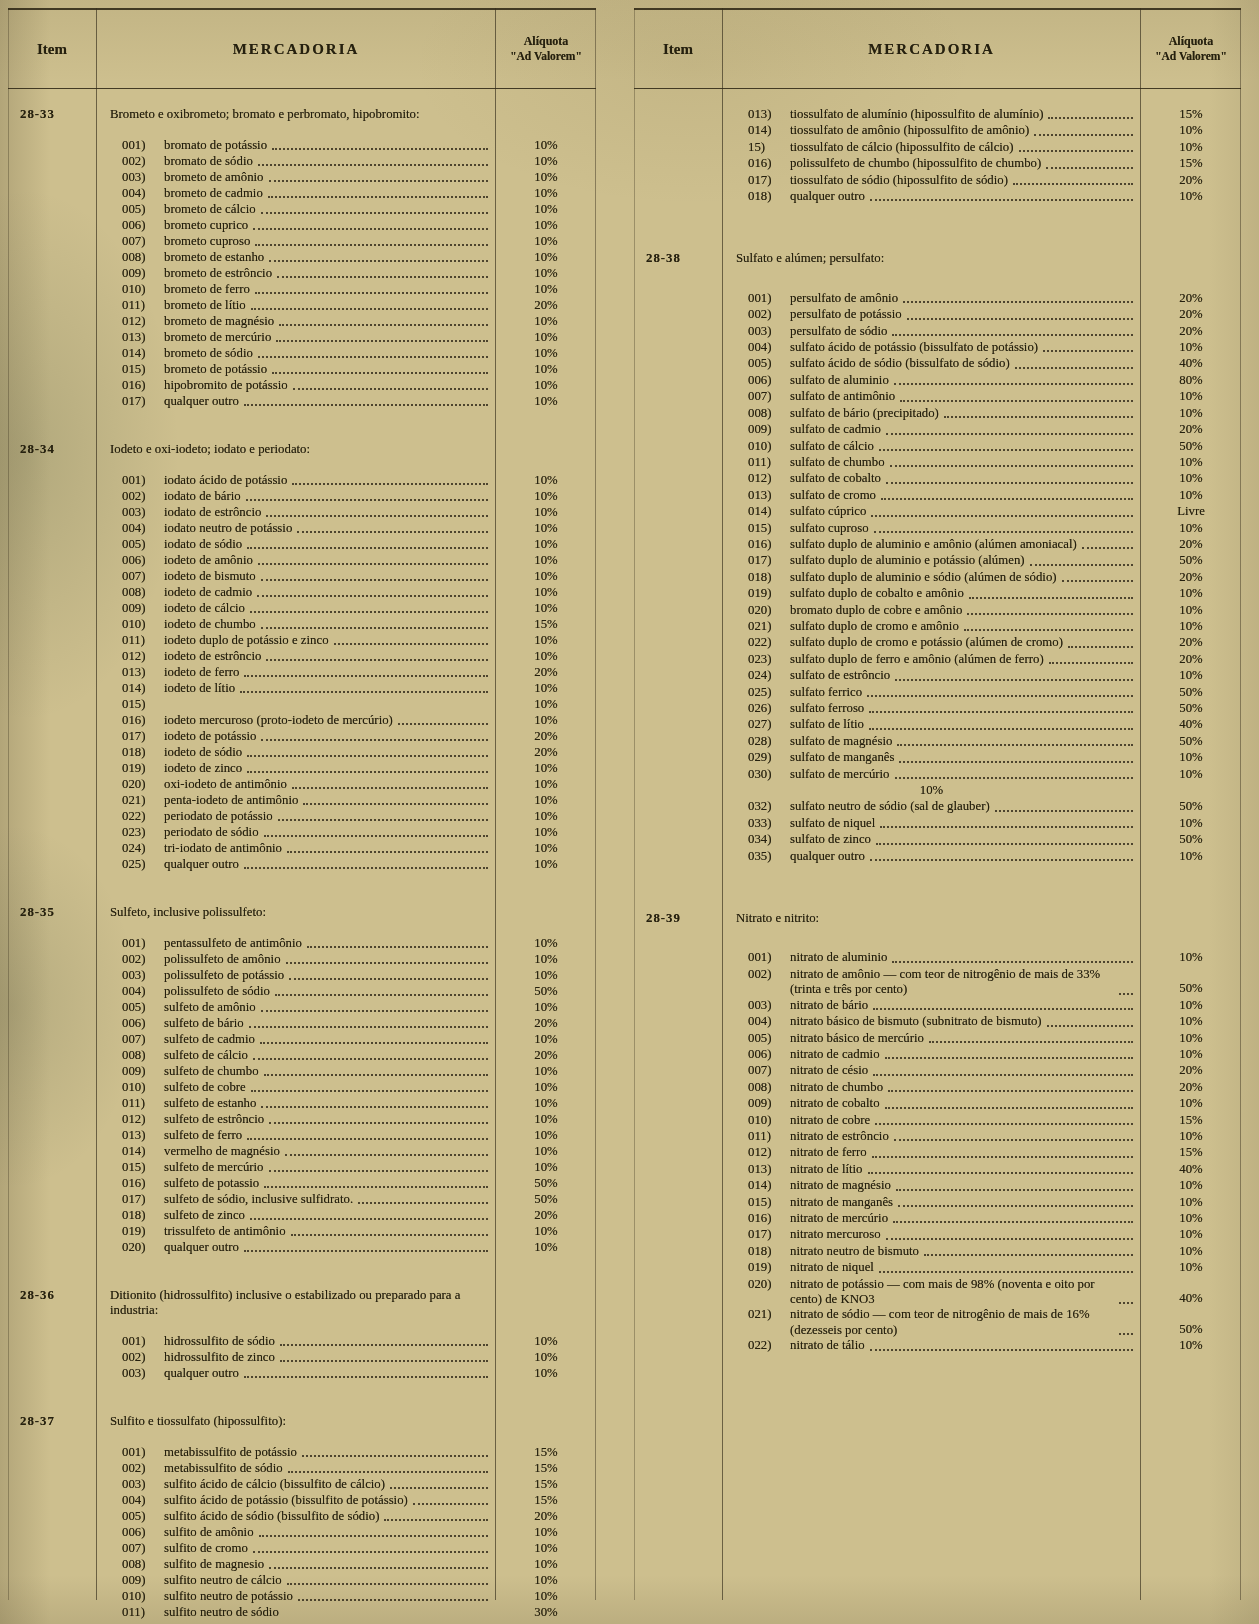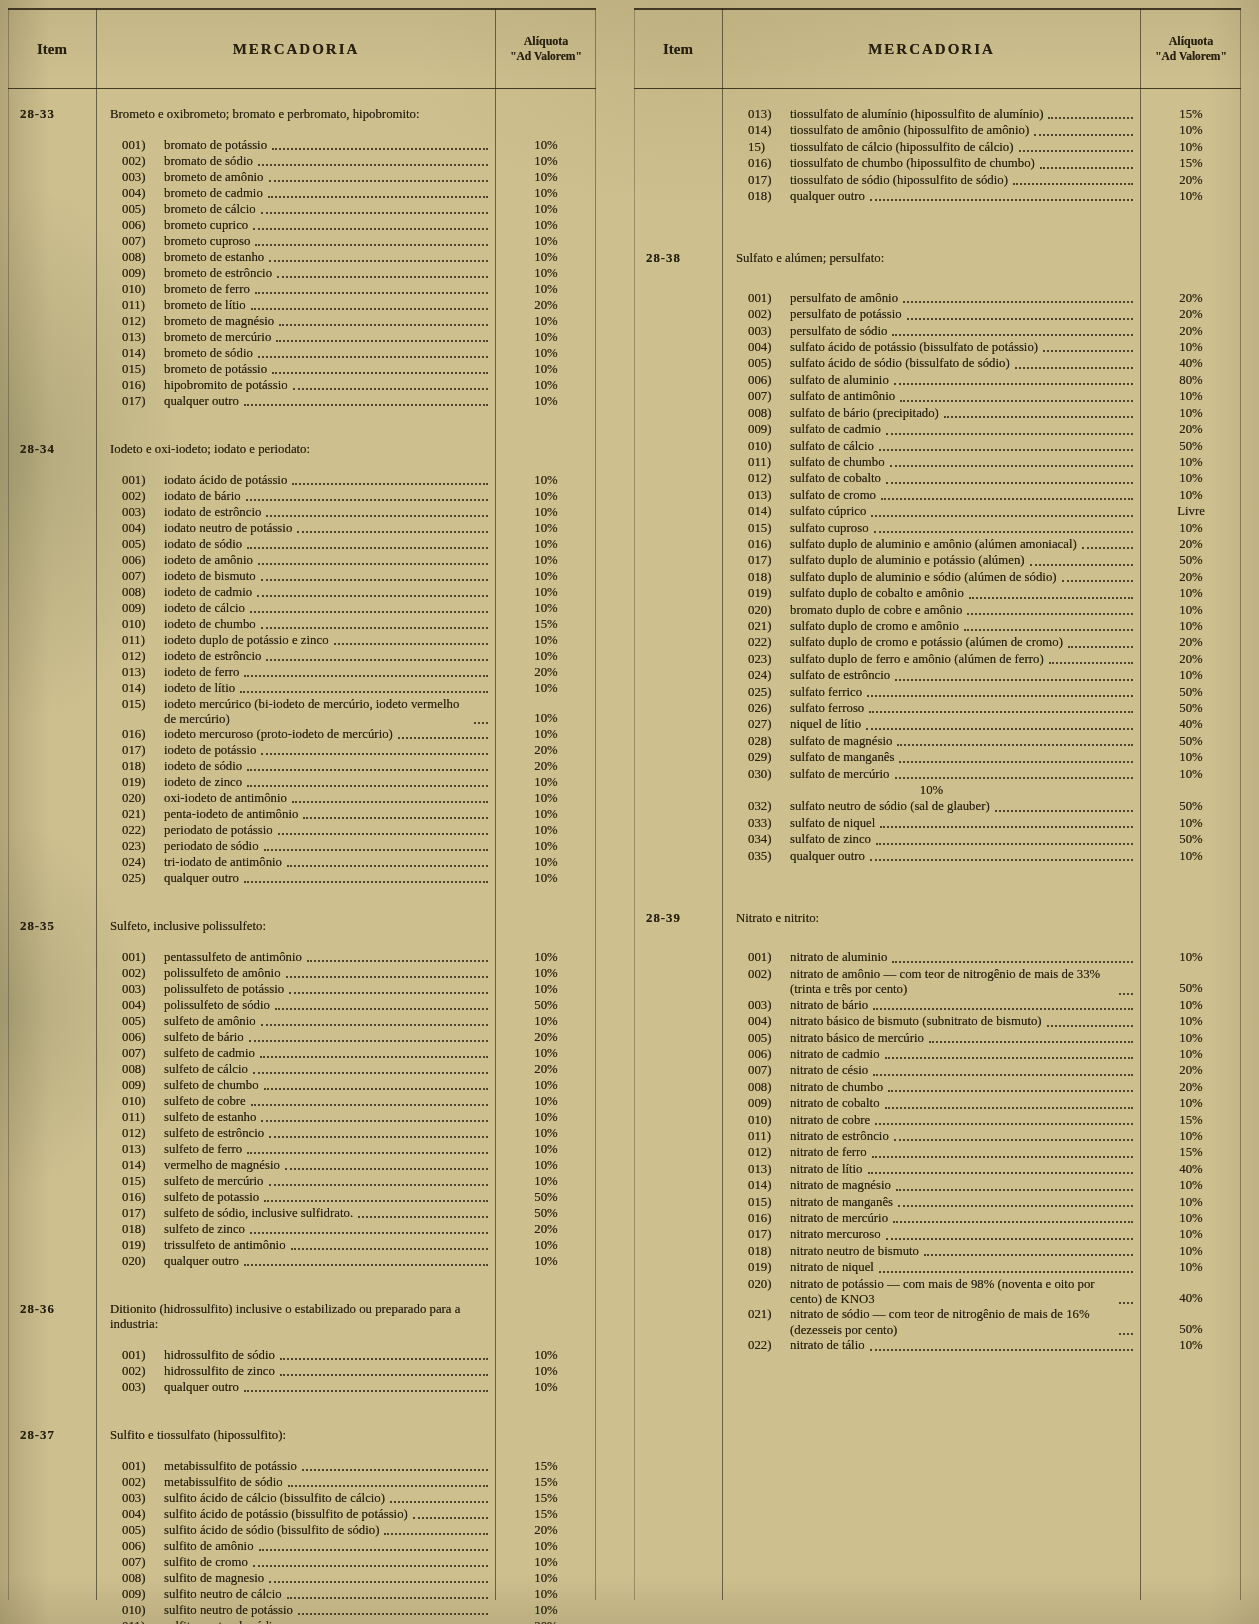--- a/index.html
+++ b/index.html
@@ -500,24 +500,20 @@
                   </span>
                 </div>
               </div>
               <div class="cell-rate">10%</div>
             </div>
             <div class="row">
               <div class="cell-item"></div>
               <div class="cell-merc">
                 <div class="entry">
                   <span class="e-code">015)</span>
-                  <span class="e-body">
-                    <span class="e-desc">iodeto mercúrico (bi-iodeto de mercúrio, iodeto vermelho de mercúrio)</span>
-                    <span class="e-dots"></span>
-                  </span>
                 </div>
               </div>
               <div class="cell-rate">10%</div>
             </div>
             <div class="row">
               <div class="cell-item"></div>
               <div class="cell-merc">
                 <div class="entry">
                   <span class="e-code">016)</span>
                   <span class="e-body">
@@ -1170,21 +1166,21 @@
                 </div>
               </div>
               <div class="cell-rate">10%</div>
             </div>
             <div class="row">
               <div class="cell-item"></div>
               <div class="cell-merc">
                 <div class="entry">
                   <span class="e-code">016)</span>
                   <span class="e-body">
-                    <span class="e-desc">tiossulfato de chumbo (hipossulfito de chumbo)</span>
+                    <span class="e-desc">polissulfeto de chumbo (hipossulfito de chumbo)</span>
                     <span class="e-dots"></span>
                   </span>
                 </div>
               </div>
               <div class="cell-rate">15%</div>
             </div>
             <div class="row">
               <div class="cell-item"></div>
               <div class="cell-merc">
                 <div class="entry">
@@ -1556,21 +1552,21 @@
                 </div>
               </div>
               <div class="cell-rate">50%</div>
             </div>
             <div class="row">
               <div class="cell-item"></div>
               <div class="cell-merc">
                 <div class="entry">
                   <span class="e-code">027)</span>
                   <span class="e-body">
-                    <span class="e-desc">niquel de lítio</span>
+                    <span class="e-desc">sulfato de lítio</span>
                     <span class="e-dots"></span>
                   </span>
                 </div>
               </div>
               <div class="cell-rate">40%</div>
             </div>
             <div class="row">
               <div class="cell-item"></div>
               <div class="cell-merc">
                 <div class="entry">

